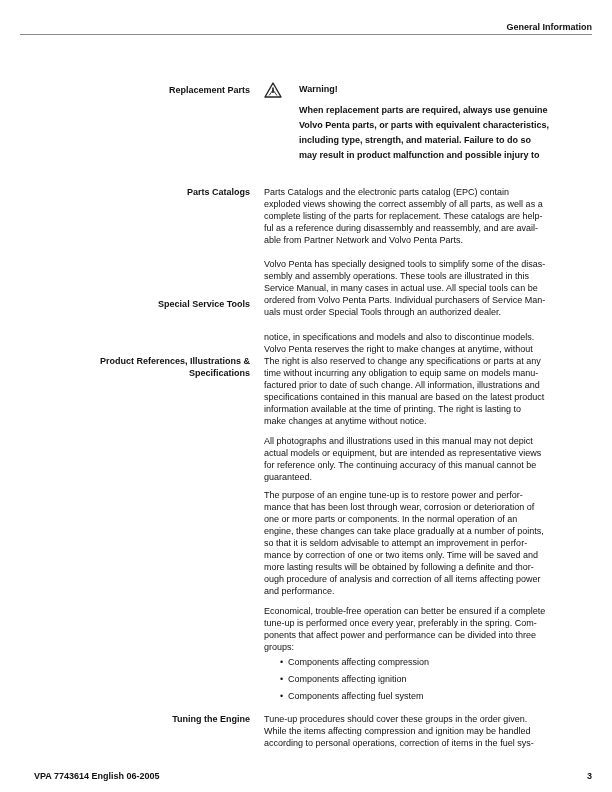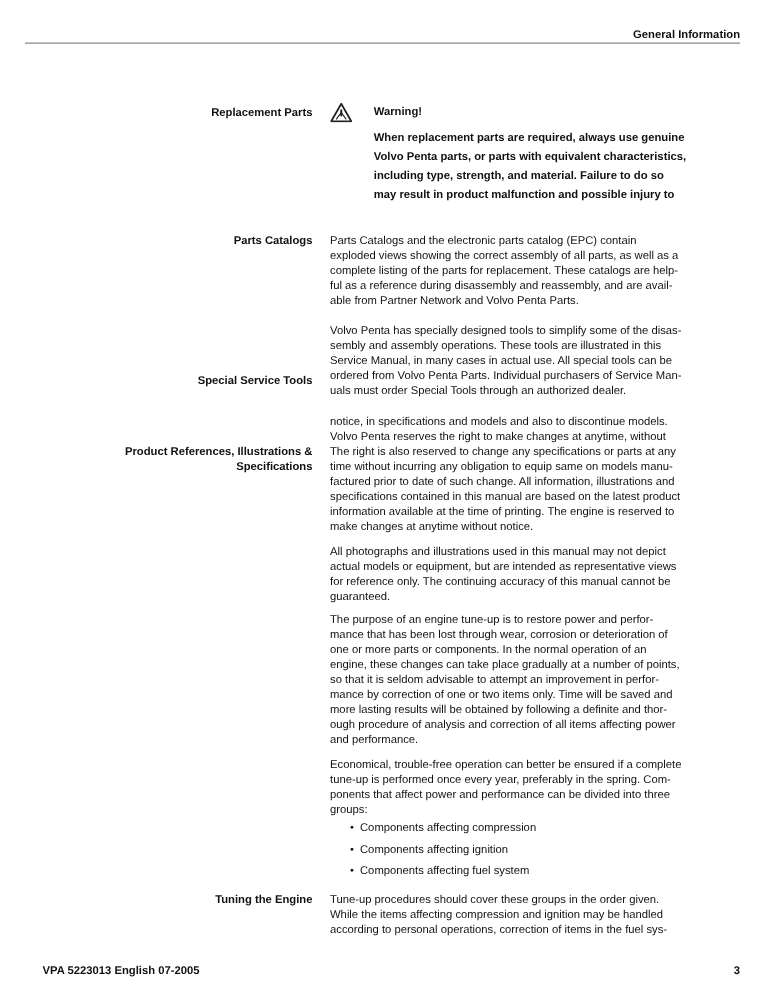--- a/index.html
+++ b/index.html
@@ -62,21 +62,21 @@
   <span class="line">Product References, Illustrations &amp;</span>
   <span class="line">Specifications</span>
 </div>
 <div class="body-block" style="top:331px;">
   <span class="line">notice, in specifications and models and also to discontinue models.</span>
   <span class="line">Volvo Penta reserves the right to make changes at anytime, without</span>
   <span class="line">The right is also reserved to change any specifications or parts at any</span>
   <span class="line">time without incurring any obligation to equip same on models manu-</span>
   <span class="line">factured prior to date of such change. All information, illustrations and</span>
   <span class="line">specifications contained in this manual are based on the latest product</span>
-  <span class="line">information available at the time of printing. The engine is reserved to</span>
+  <span class="line">information available at the time of printing. The right is lasting to</span>
   <span class="line">make changes at anytime without notice.</span>
 </div>
 <div class="body-block" style="top:435px;">
   <span class="line">All photographs and illustrations used in this manual may not depict</span>
   <span class="line">actual models or equipment, but are intended as representative views</span>
   <span class="line">for reference only. The continuing accuracy of this manual cannot be</span>
   <span class="line">guaranteed.</span>
 </div>
 <div class="body-block" style="top:489px;">
   <span class="line">The purpose of an engine tune-up is to restore power and perfor-</span>
@@ -101,14 +101,14 @@
   <span class="bullet">Components affecting fuel system</span>
 </div>
 
 <div class="section-label" style="top:713px;">Tuning the Engine</div>
 <div class="body-block" style="top:713px;">
   <span class="line">Tune-up procedures should cover these groups in the order given.</span>
   <span class="line">While the items affecting compression and ignition may be handled</span>
   <span class="line">according to personal operations, correction of items in the fuel sys-</span>
 </div>
 
-<div class="footer-left">VPA 5223013 English 07-2005</div>
+<div class="footer-left">VPA 7743614 English 06-2005</div>
 <div class="footer-right">3</div>
 
 </body></html>

